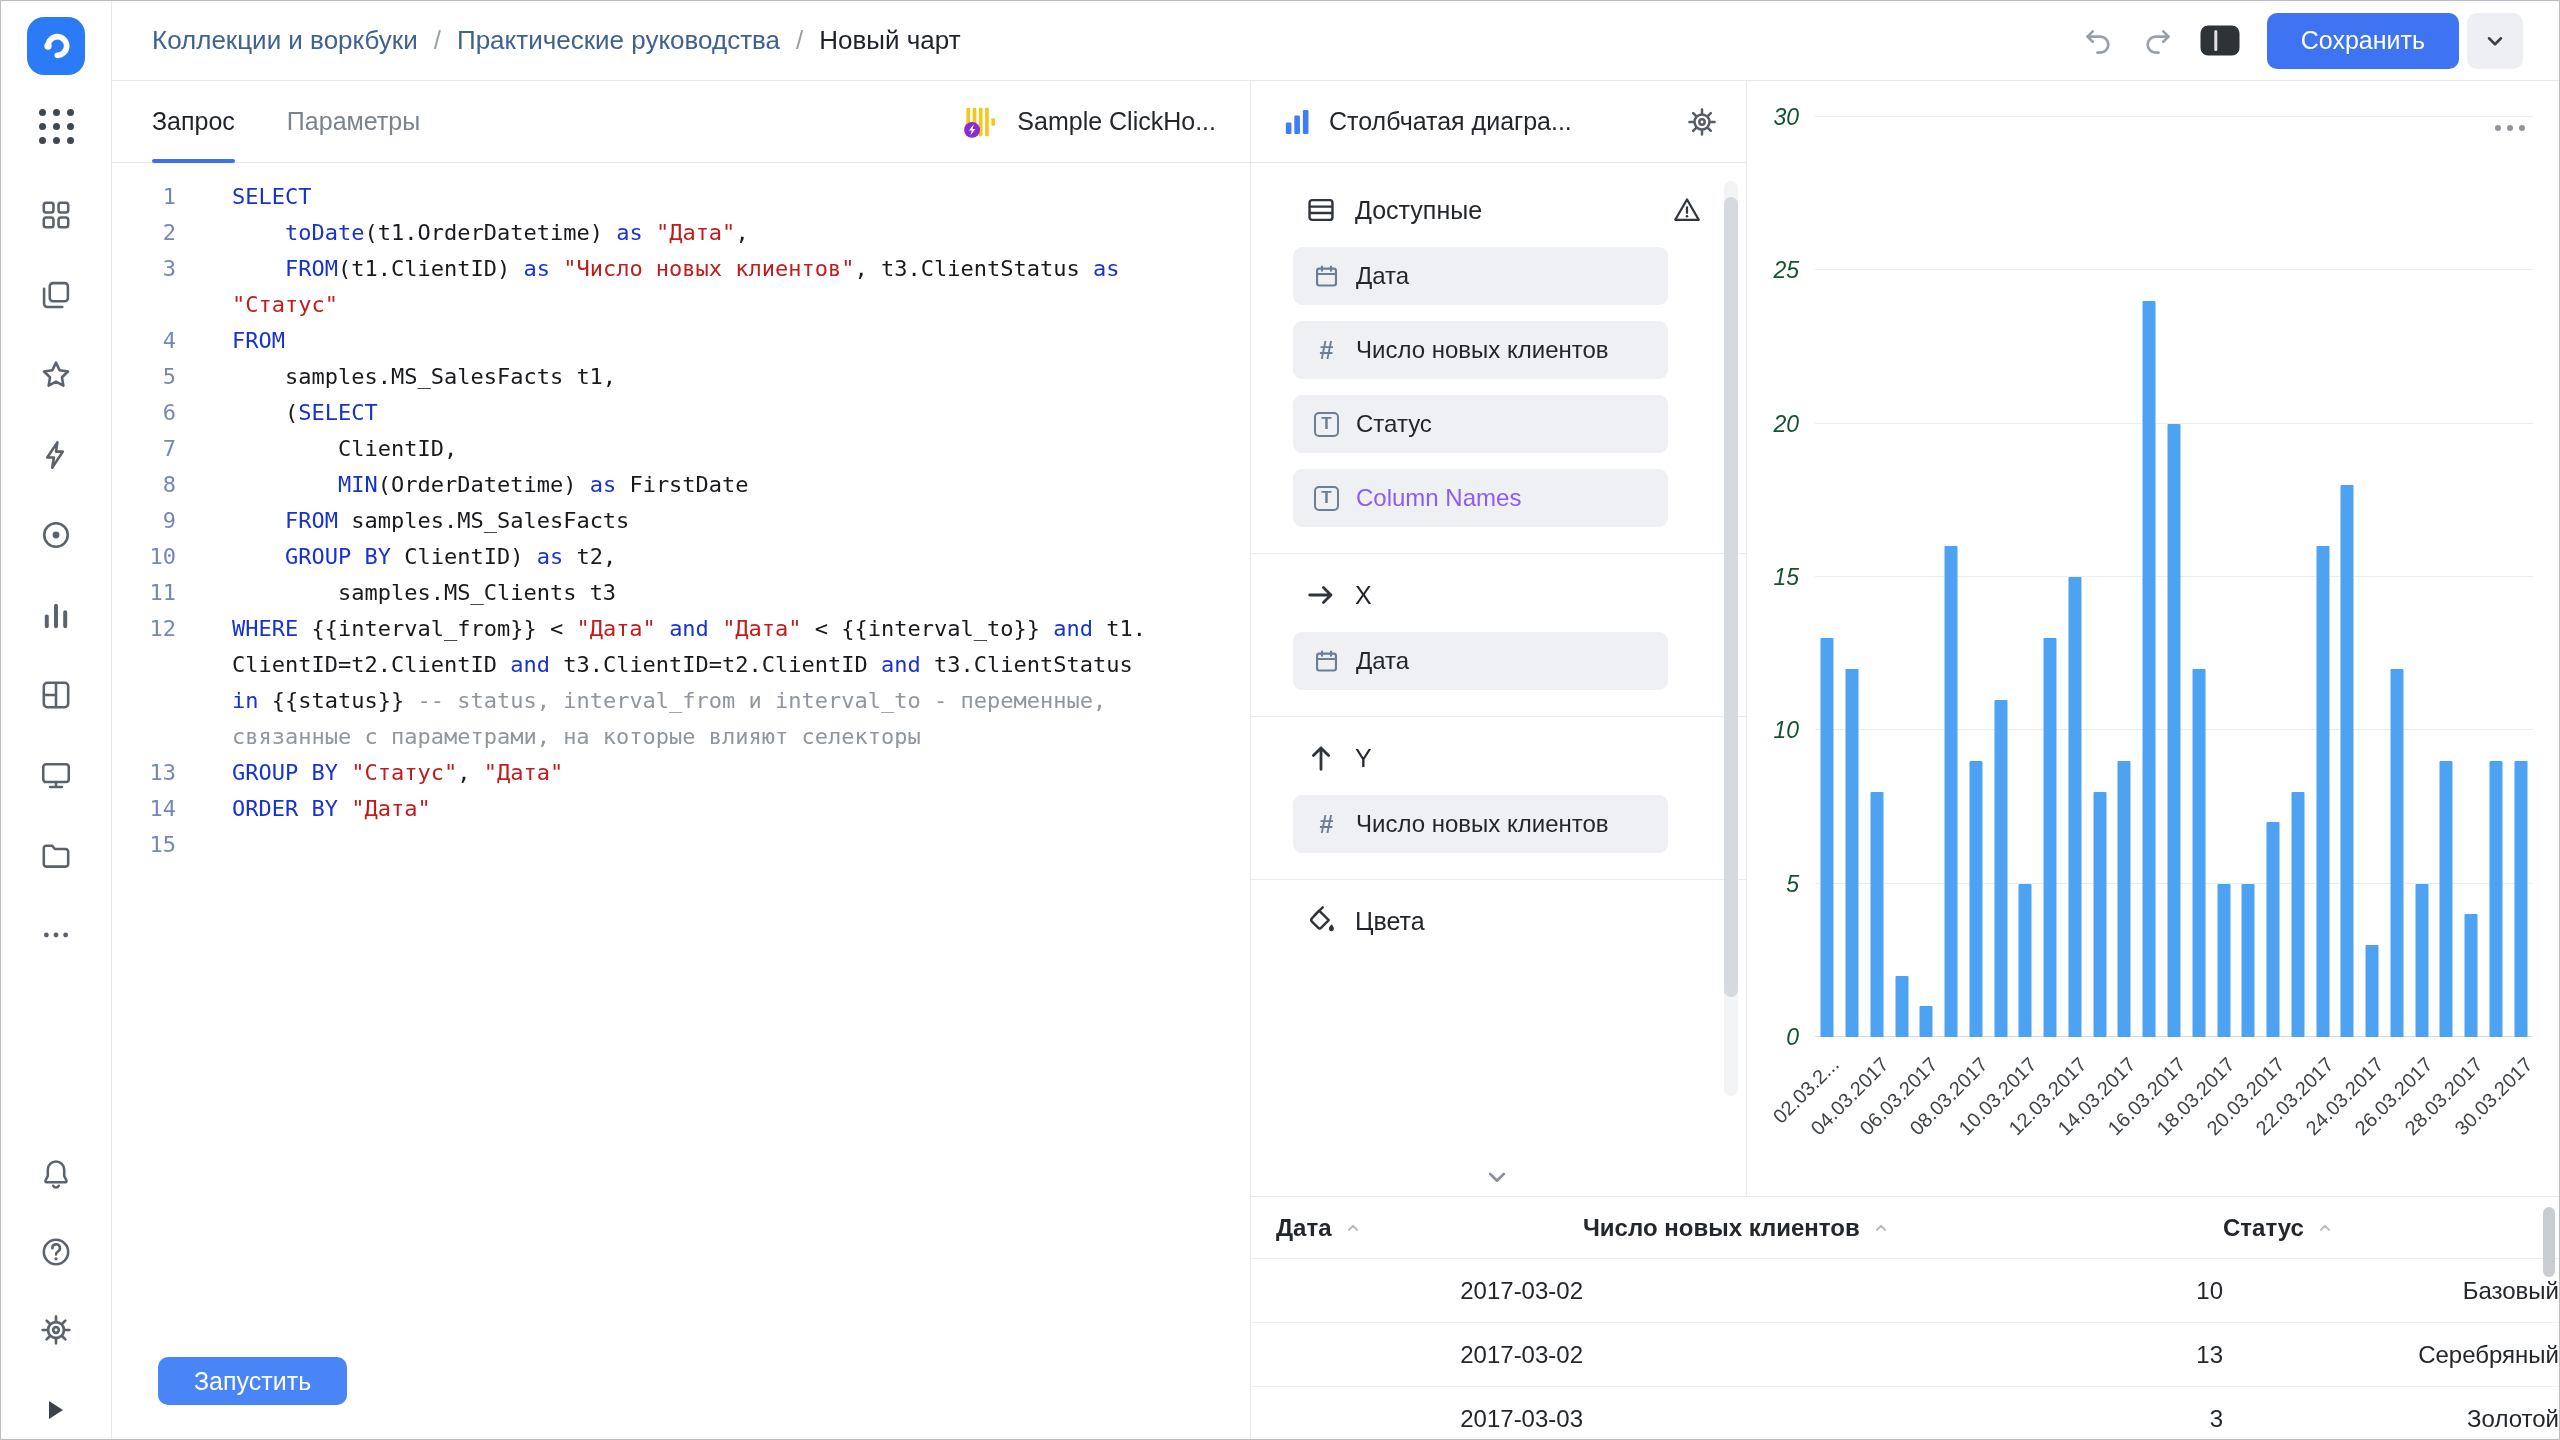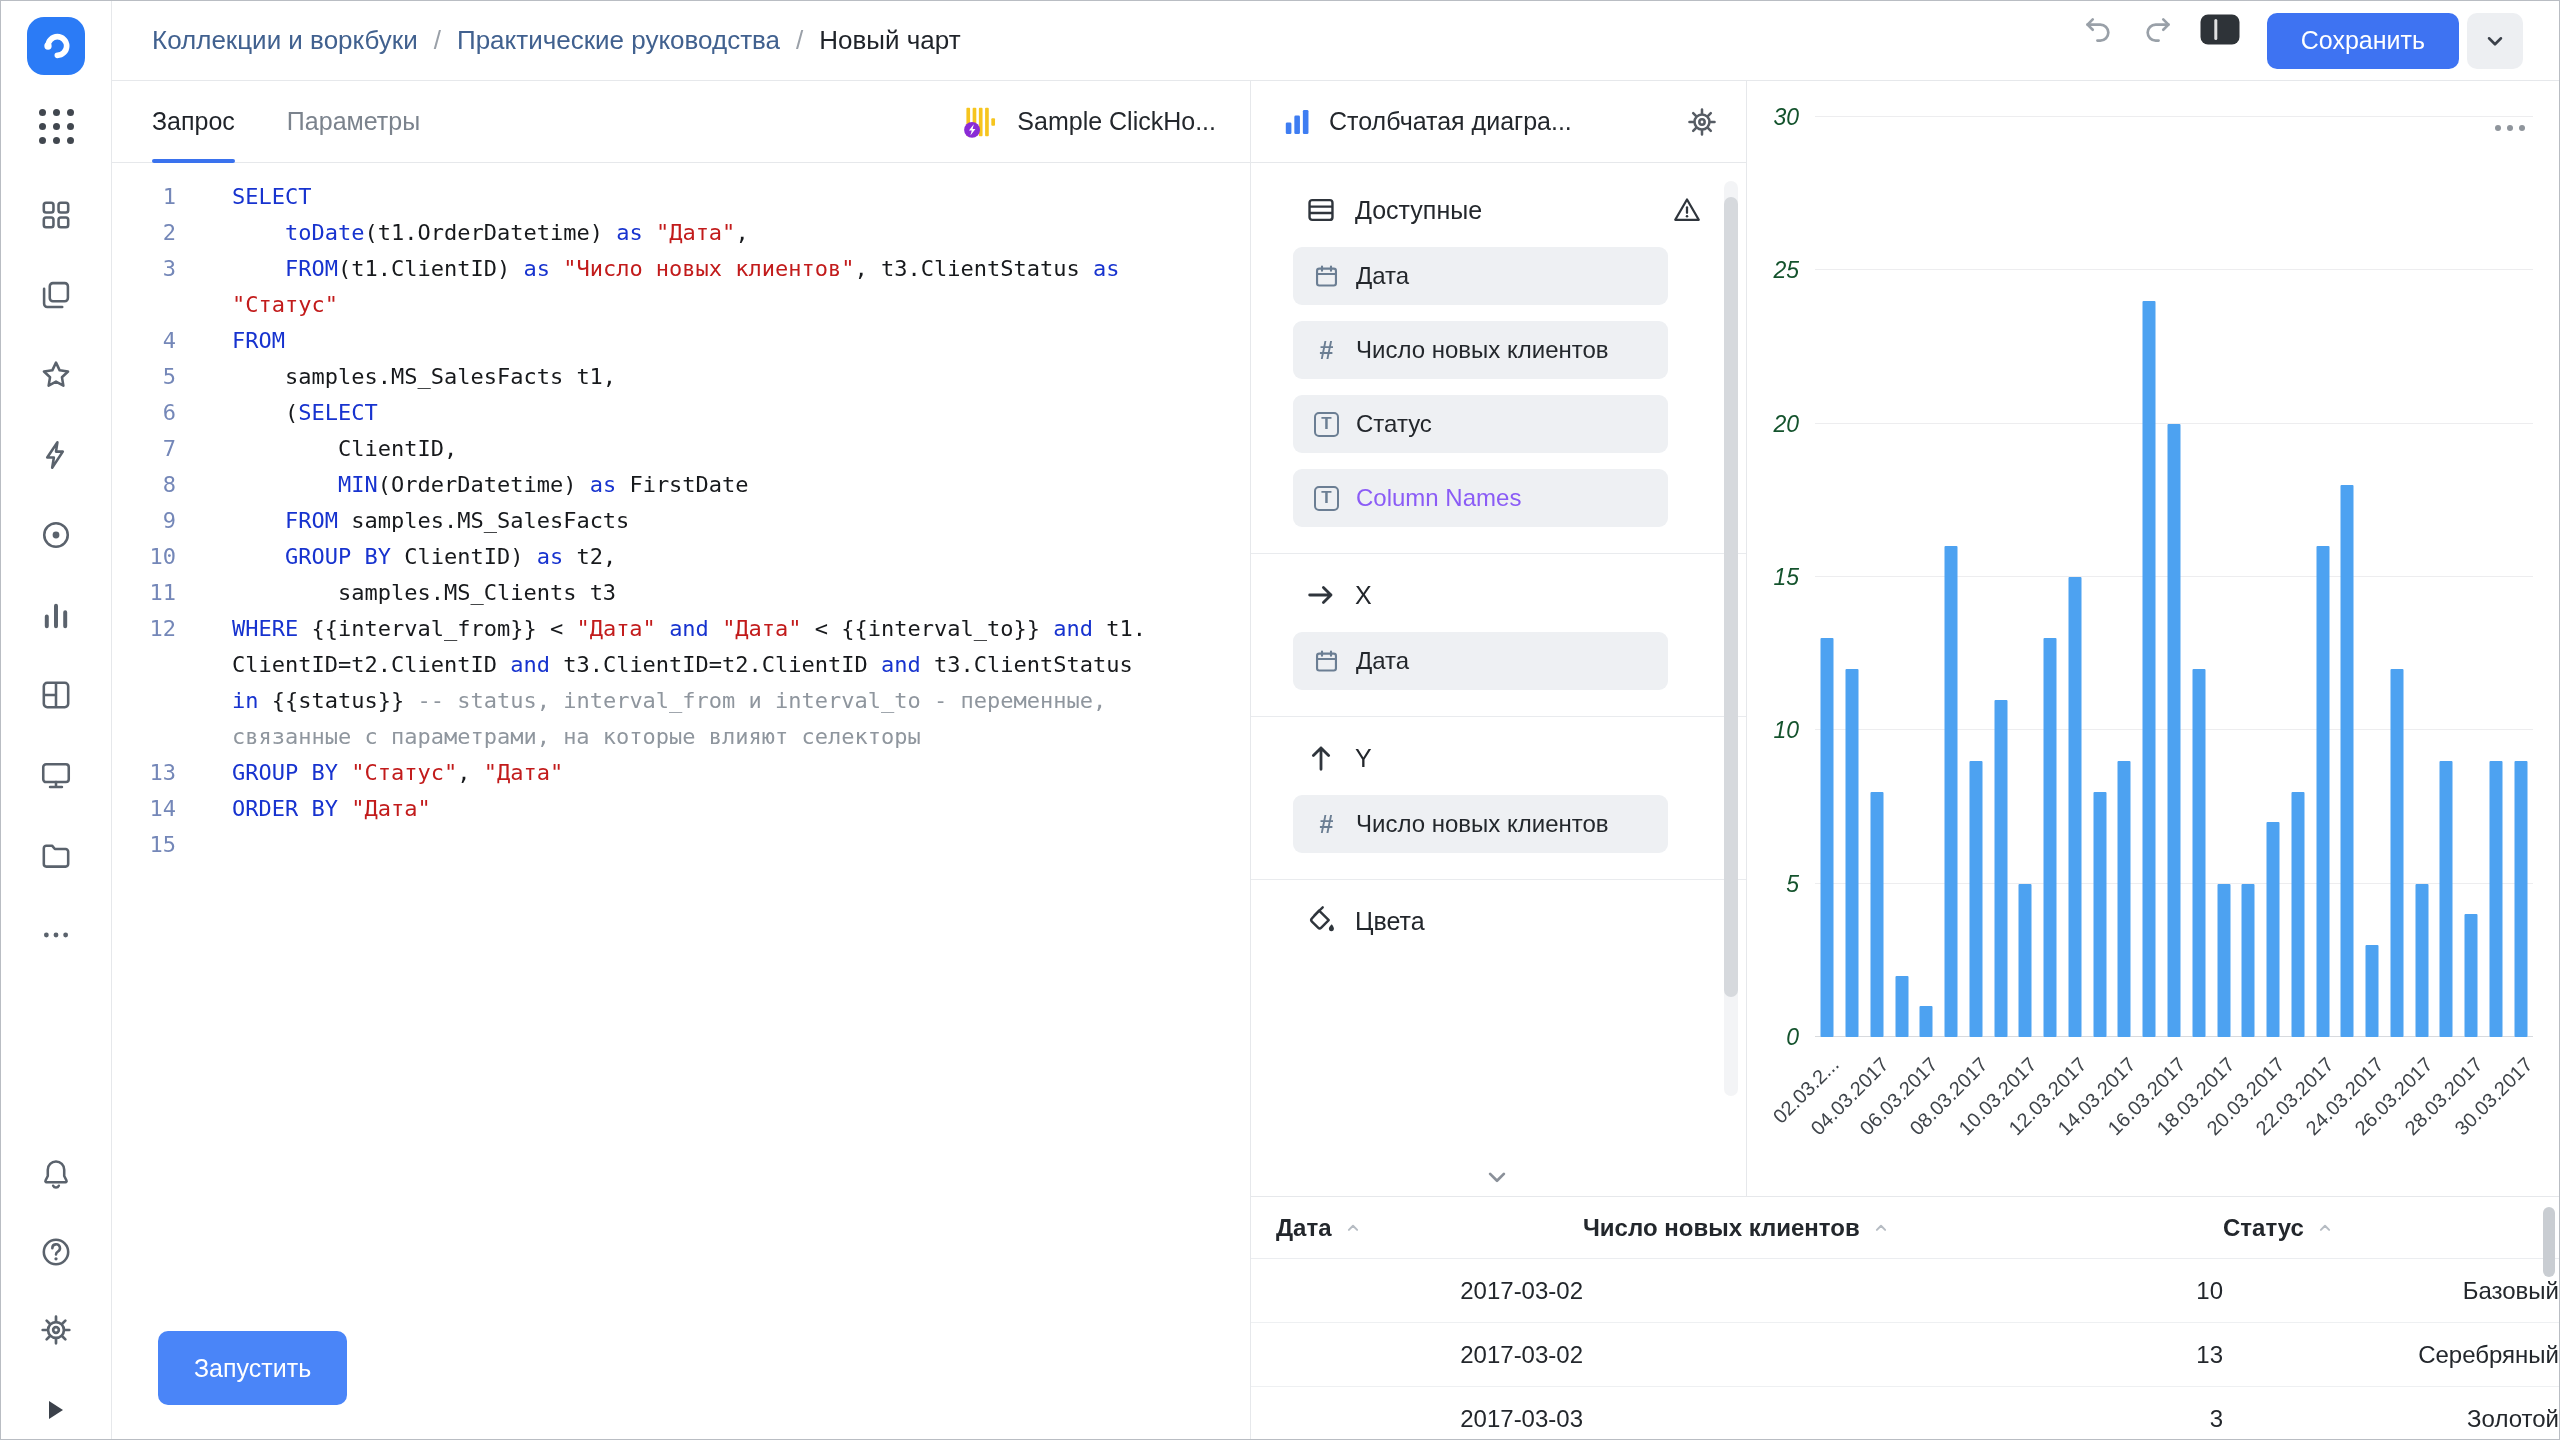--- a/index.html
+++ b/index.html
@@ -20,21 +20,21 @@
   .collapse { margin-top:48px; width:34px; height:30px; background:none; border:none; cursor:pointer; display:flex; align-items:center; justify-content:center; }
   .collapse i { width:0; height:0; border-left:14px solid #3b414a; border-top:9px solid transparent; border-bottom:9px solid transparent; }
 
   
   .main { flex:1; display:flex; flex-direction:column; min-width:0; }
   .topbar { height:80px; flex-shrink:0; border-bottom:1px solid #e6e8eb; display:flex; align-items:center; padding:0 36px 0 40px; }
   .breadcrumb { display:flex; align-items:center; font-size:26px; }
   .breadcrumb a { color:var(--link,#41618f); text-decoration:none; cursor:pointer; }
   .breadcrumb .sep { color:#9aa0a8; margin:0 16px; }
   .breadcrumb .current { color:#1f2329; }
-  .topbar-right { margin-left:auto; display:flex; gap:26px; }
+  .topbar-right { margin-left:auto; display:flex; align-items:center; gap:26px; }
   .h-ic { width:32px; height:32px; color:#99a0a8; cursor:pointer; }
   .h-ic svg { width:32px; height:32px; display:block; }
   .panel-toggle { width:42px; height:34px; cursor:pointer; }
   .btn-save { height:56px; padding:0 34px; border:none; border-radius:10px; background:var(--save-button,#3e73f2); color:#fff; font-size:25px; font-family:inherit; cursor:pointer; }
   .btn-save-more { width:56px; height:56px; border:none; border-radius:10px; background:#edeff2; cursor:pointer; display:flex; align-items:center; justify-content:center; margin-left:-18px; }
   .btn-save-more svg { width:26px; height:26px; color:#3b414a; }
   .content { flex:1; display:flex; min-height:0; }
 
   
   .code-panel { width:1139px; flex-shrink:0; border-right:1px solid #e6e8eb; display:flex; flex-direction:column; position:relative; }
@@ -48,21 +48,21 @@
   .ch-icon svg { width:34px; height:34px; display:block; }
   .editor { flex:1; overflow:hidden; padding-top:16px; font-family:"DejaVu Sans Mono", monospace; font-size:22px; line-height:36px; }
   .code-line { display:flex; align-items:flex-start; cursor:text; }
   .line-num { width:64px; flex-shrink:0; text-align:right; color:#7487b8; user-select:none; }
   .line-code { margin-left:56px; white-space:pre-wrap; color:#17191c; min-height:36px; }
   .tok-k { color:var(--keyword,#1733cf); }
   .tok-f { color:var(--keyword,#1733cf); }
   .tok-s { color:var(--string,#c21b1b); }
   .tok-c { color:var(--comment,#8f969e); }
   .tok-p { color:#17191c; }
-  .btn-run { position:absolute; left:46px; bottom:34px; height:74px; padding:0 36px; border:none; border-radius:10px; background:var(--run-button,#4a85f8); color:#fff; font-size:25px; font-family:inherit; cursor:pointer; }
+  .btn-run { position:absolute; left:46px; bottom:34px; height:48px; padding:0 36px; border:none; border-radius:10px; background:var(--run-button,#4a85f8); color:#fff; font-size:25px; font-family:inherit; cursor:pointer; }
 
   
   .right-area { flex:1; display:flex; flex-direction:column; min-width:0; }
   .top-row { height:1116px; flex-shrink:0; display:flex; border-bottom:1px solid #e6e8eb; min-width:0; }
 
   
   .config-panel { width:496px; flex-shrink:0; border-right:1px solid #e6e8eb; display:flex; flex-direction:column; position:relative; }
   .config-header { height:82px; flex-shrink:0; border-bottom:1px solid #e6e8eb; display:flex; align-items:center; gap:16px; padding:0 28px 0 30px; }
   .chart-type-ic { width:32px; height:32px; flex-shrink:0; cursor:pointer; }
   .config-title { flex:1; font-size:25px; color:#23272c; white-space:nowrap; overflow:hidden; cursor:pointer; }

